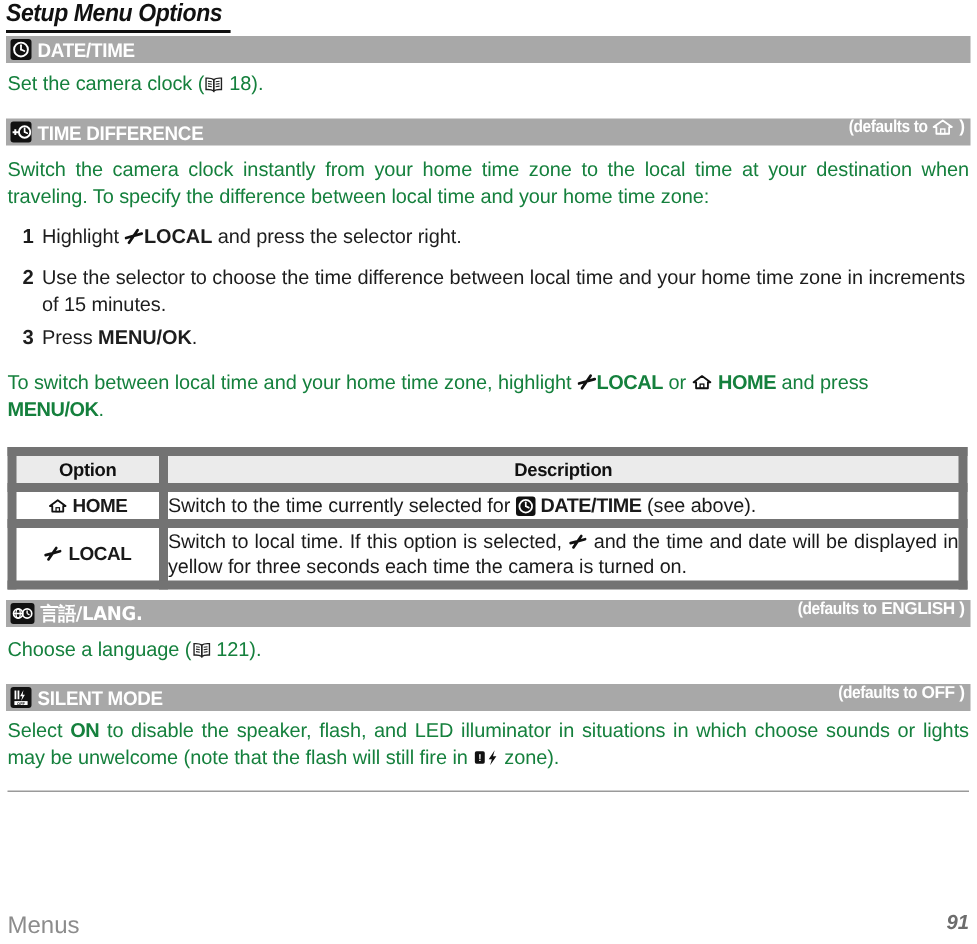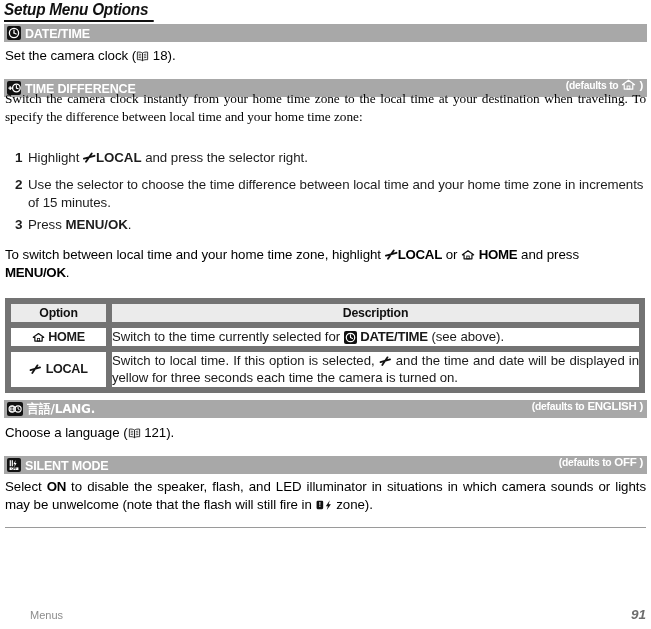--- a/index.html
+++ b/index.html
@@ -105,21 +105,21 @@
   }
   .chip svg { display: block; }
 
   
   .para {
     position: absolute;
     left: 5px;
     width: 641px;
     font-size: 13.3px;
     line-height: 17.5px;
-    color: #000000;
+    color: #15803d;
     letter-spacing: -0.05px;
   }
   .para b { font-weight: bold; letter-spacing: -0.3px; }
 
   .step {
     position: absolute;
     left: 15px;
     width: 631px;
     font-size: 13.3px;
     line-height: 17.5px;
@@ -189,23 +189,22 @@
     position: absolute;
     left: 5px;
     width: 641px;
     height: 1px;
     background: #9a9a9a;
   }
   .footer-left {
     position: absolute;
     left: 5px;
     top: 609px;
-    font-size: 11px;
+    font-size: 16px;
     color: #8c8c8c;
-    margin-left: 25px;
   }
   .footer-right {
     position: absolute;
     right: 5px;
     top: 607px;
     font-size: 13.5px;
     font-weight: bold;
     font-style: italic;
     color: #6d6d6d;
   }
@@ -261,21 +260,21 @@
       <span class="ic">
           <svg width="15" height="12" viewBox="0 0 16 13">
             <path d="M8 1.4 L14.6 6.2 L12.6 6.2 L12.6 11 L3.4 11 L3.4 6.2 L1.4 6.2 Z" fill="none" stroke="#fff" stroke-width="1.3" stroke-linejoin="round"></path>
             <rect x="6.5" y="7.6" width="3" height="3.4" fill="none" stroke="#fff" stroke-width="1"></rect>
           </svg>
         </span>
       <span>)</span>
     </div>
   </div>
 
-  <div class="para" style="top:90px; text-align:justify; text-align-last:left;font-family:Liberation Serif, serif;">Switch the camera clock instantly from your home time zone to the local time at your destination when traveling.  To specify the difference between local time and your home time zone:</div>
+  <div class="para" style="top:104px; text-align:justify; text-align-last:left;">Switch the camera clock instantly from your home time zone to the local time at your destination when traveling.  To specify the difference between local time and your home time zone:</div>
 
   <div class="step" style="top:149px;">
     <span class="num">1</span><span>Highlight</span> <span class="ic"><svg width="13" height="12" viewBox="0 0 14 13">
           <path d="M1 7.2 L12.4 4.1 M3.2 10.6 L9.4 1.6" stroke="#111" stroke-width="2" stroke-linecap="round"></path>
         </svg></span><b>LOCAL</b> <span>and press the selector right.</span>
   </div>
 
   <div class="step" style="top:176px;">
     <span class="num">2</span><span>Use the selector to choose the time difference between local time and your home time zone in increments of 15 minutes.</span>
   </div>
@@ -387,21 +386,21 @@
       <span class="bar-title">SILENT MODE</span>
     </div>
     <div class="bar-default">
       <span class="lbl">(defaults to</span>
       <span class="val">OFF</span>
         <span>)</span>
     </div>
   </div>
 
   <div class="para" style="top:478px; text-align:justify; text-align-last:left;">
-    <span>Select</span> <b>ON</b> <span>to disable the speaker, flash, and LED illuminator in situations in which camera sounds or lights may be unwelcome (note that the flash will still fire in</span> <span class="ic"><svg width="17" height="12" viewBox="0 0 18 12">
+    <span>Select</span> <b>ON</b> <span>to disable the speaker, flash, and LED illuminator in situations in which choose sounds or lights may be unwelcome (note that the flash will still fire in</span> <span class="ic"><svg width="17" height="12" viewBox="0 0 18 12">
           <rect x="0.6" y="1.6" width="7" height="8.8" rx="1.2" fill="#111"></rect>
           <text x="4.1" y="8.6" font-size="7" fill="#fff" text-anchor="middle" font-family="Liberation Sans, sans-serif" font-weight="bold">!</text>
           <path d="M14.6 0.9 L10.4 7.2 L12.6 7.2 L11.4 11.4 L15.8 5.1 L13.4 5.1 Z" fill="#111"></path>
         </svg></span> <span>zone).</span>
   </div>
 
   <div class="rule" style="top:527px;"></div>
 
   <div class="footer-left">Menus</div>
   <div class="footer-right">91</div>

